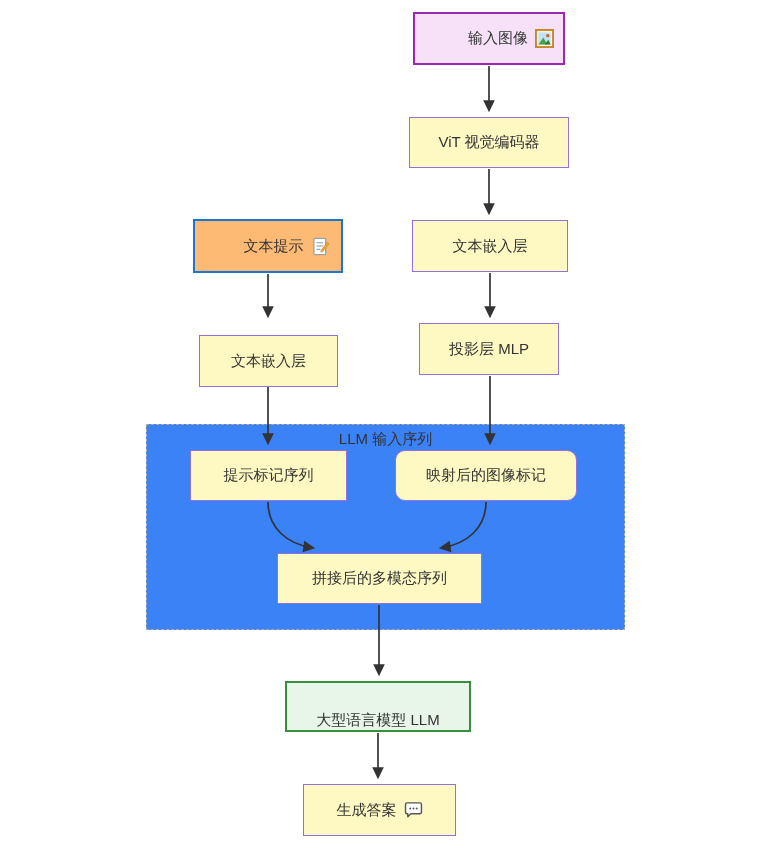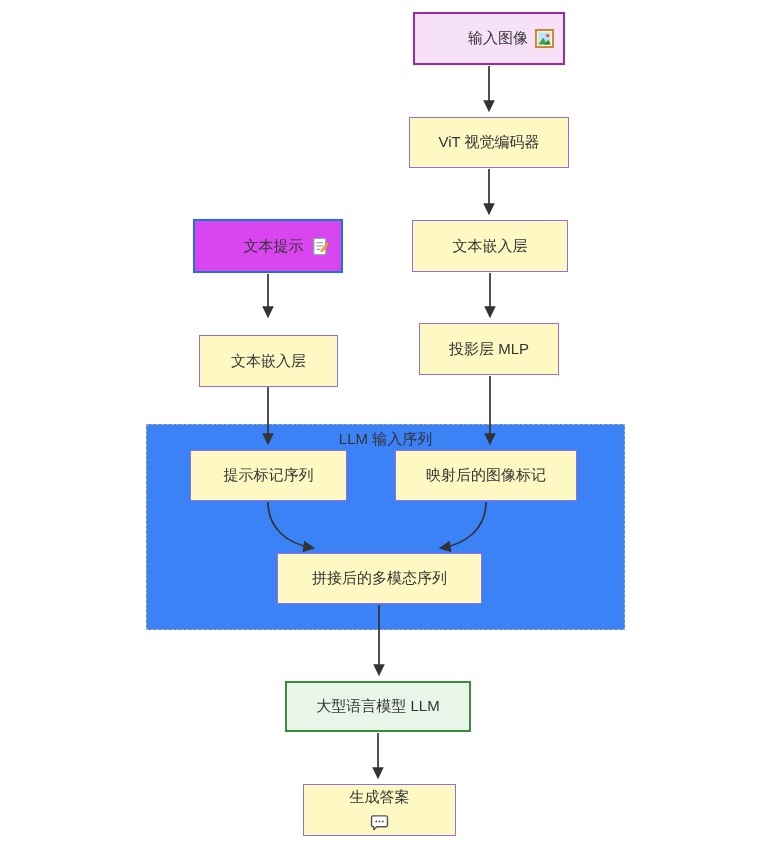--- a/index.html
+++ b/index.html
@@ -11,37 +11,37 @@
   .subgraph{position:absolute;left:146px;top:424px;width:479px;height:206px;
     background:#3b82f6;border:1px dashed #aaaaaa;box-sizing:border-box;z-index:1;}
   .subgraph-label{position:absolute;left:0;top:5px;width:100%;text-align:center;
     font-size:15px;color:#333;}
 
   .node{position:absolute;display:flex;align-items:center;justify-content:center;
     gap:7px;box-sizing:border-box;font-size:15px;color:#333;
     background:#fef9c3;border:1.3px solid #9370db;z-index:3;}
   .node .lbl{white-space:nowrap;}
   .node.pink{background:#f7e1f8;border:2.5px solid #9c27b0;}
-  .node.blue{background:#d946ef;border:2.5px solid #1976d2;padding-left:37px;}
+  .node.blue{background:#fdba74;border:2.5px solid #1976d2;padding-left:37px;}
   .node.green{background:#e8f5e9;border:2.5px solid #388e3c;}
 
   .icon{display:inline-flex;align-items:center;justify-content:center;line-height:0;}
 
   
   .n-input-image   {left:413px;top:12px; width:152px;height:53px;padding-left:44px;}
   .n-vit           {left:409px;top:117px;width:160px;height:51px;}
   .n-image-tokens  {left:412px;top:220px;width:156px;height:52px;}
   .n-projection    {left:419px;top:323px;width:140px;height:52px;text-align:center;}
   .n-text-prompt   {left:193px;top:219px;width:150px;height:54px;}
   .n-text-embed    {left:199px;top:323px;width:139px;height:52px;margin-top:12px;}
   .n-prompt-tokens {left:190px;top:450px;width:157px;height:51px;}
-  .n-mapped-tokens {left:395px;top:450px;width:182px;height:51px;}
+  .n-mapped-tokens {left:395px;top:450px;width:182px;height:51px;border-radius:10px;}
   .n-concat        {left:277px;top:553px;width:205px;height:51px;}
-  .n-llm           {left:285px;top:681px;width:186px;height:51px;}
-  .n-answer        {left:303px;top:784px;width:153px;height:52px;flex-direction:column;}
+  .n-llm           {left:285px;top:681px;width:186px;height:51px;align-items:flex-end;}
+  .n-answer        {left:303px;top:784px;width:153px;height:52px;}
 </style>
 </head>
 <body>
 
 <div class="canvas">
 
   <div class="subgraph">
     <div class="subgraph-label">LLM 输入序列</div>
   </div>
 

